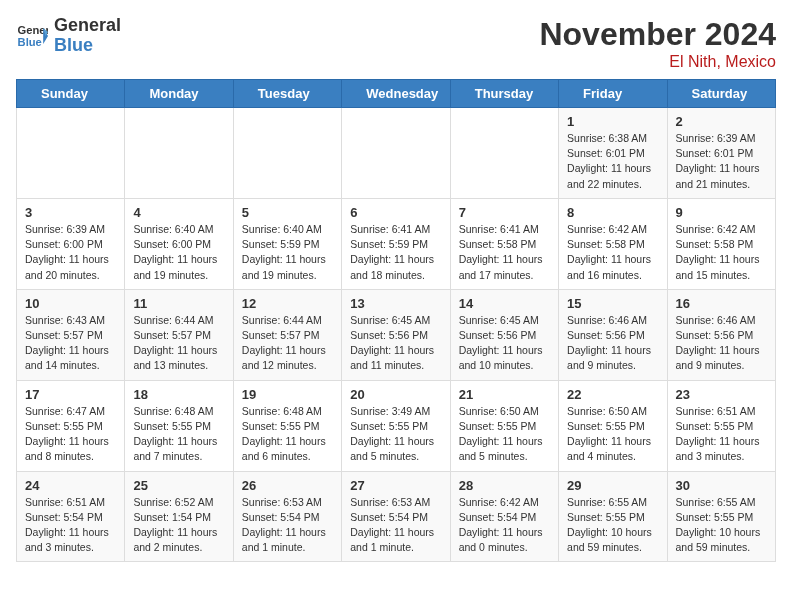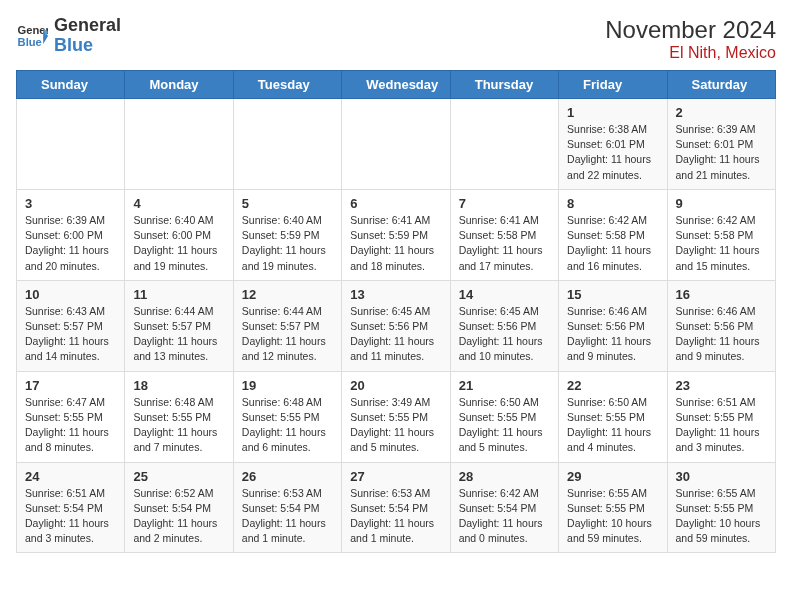--- a/index.html
+++ b/index.html
@@ -22,22 +22,22 @@
       gap: 4px;
     }
     .logo-icon {
       width: 32px;
       height: 32px;
     }
     .title-block {
       text-align: right;
     }
     .month-title {
-      font-size: 24px;
-      font-weight: normal;
+      font-size: 32px;
+      font-weight: bold;
       color: #333;
     }
     .location {
       font-size: 16px;
       color: #b91c1c;
     }
     table {
       width: 100%;
       border-collapse: collapse;
       table-layout: fixed;
@@ -267,21 +267,21 @@
       <tr>
         <td>
           <span class="day-number">24</span>
           <div class="day-info" style="white-space: pre-line;">Sunrise: 6:51 AM
 Sunset: 5:54 PM
 Daylight: 11 hours and 3 minutes.</div>
         </td>
         <td>
           <span class="day-number">25</span>
           <div class="day-info" style="white-space: pre-line;">Sunrise: 6:52 AM
-Sunset: 5:54 PM
+Sunset: 1:54 PM
 Daylight: 11 hours and 2 minutes.</div>
         </td>
         <td>
           <span class="day-number">26</span>
           <div class="day-info" style="white-space: pre-line;">Sunrise: 6:53 AM
 Sunset: 5:54 PM
 Daylight: 11 hours and 1 minute.</div>
         </td>
         <td>
           <span class="day-number">27</span>

